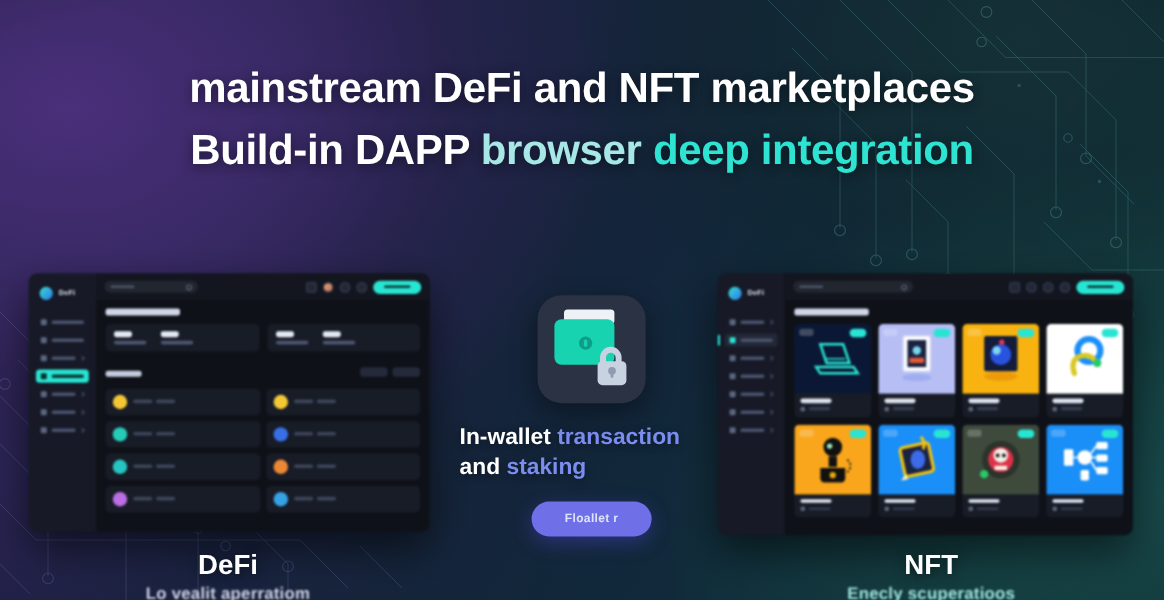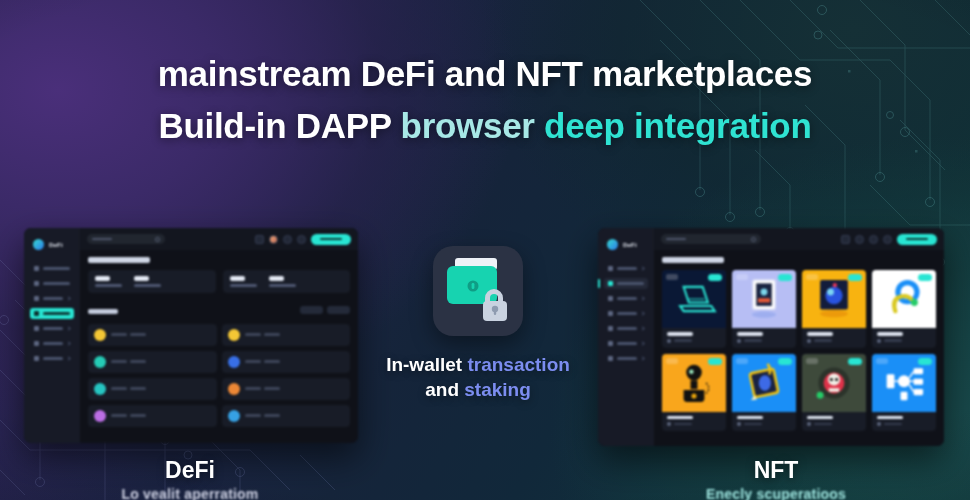--- a/index.html
+++ b/index.html
@@ -113,21 +113,21 @@
   .nart { height:58px; position:relative; display:flex; align-items:center; justify-content:center; }
   .nbadge { position:absolute; top:4px; right:4px; width:14px; height:7px; border-radius:4px; background:#2fe3d2; }
   .nbadge2 { position:absolute; top:4px; left:4px; width:12px; height:6px; border-radius:2px; background:rgba(255,255,255,0.22); }
   .nmeta { padding:4px 5px 5px 5px; }
   .nname { height:3.5px; width:26px; border-radius:2px; background:#dde3ee; margin-bottom:3px; }
   .npr { display:flex; align-items:center; gap:3px; }
   .npr i { width:4px; height:4px; border-radius:50%; background:#5b6symbol; background:#5b657d; display:block; }
   .npr span { height:2.5px; width:18px; border-radius:2px; background:#48506699; }
 
   
-  .center { position:absolute; left:368px; top:246px; width:220px; z-index:7; text-align:center; }
+  .center { position:absolute; left:383px; top:246px; width:220px; z-index:7; }
   .wicon {
     width:90px; height:90px; margin:0 auto; border-radius:20px;
     background:#2b3244; position:relative;
     box-shadow:0 8px 22px rgba(0,0,0,0.4);
   }
   .ctr-t { margin-top:16px; font-size:19px; font-weight:bold; line-height:1.32; text-shadow:0 2px 8px rgba(0,0,0,0.4); }
   .ctr-w { color:#ffffff; }
   .ctr-b { color:#7c8df0; }
   .pill {
     margin:16px auto 0 auto; width:100px; height:29px; border-radius:15px;
@@ -617,20 +617,23 @@
         <path d="M52 52 a9 9 0 0 1 18 0 v6 h-5 v-6 a4 4 0 0 0 -8 0 v6 h-5 z" fill="#c9d2e0"></path>
         <rect x="50" y="55" width="24" height="20" rx="4" fill="#c9d2e0"></rect>
         <circle cx="62" cy="63" r="3.2" fill="#8e9bb0"></circle>
         <rect x="60.8" y="63" width="2.4" height="6" rx="1.2" fill="#8e9bb0"></rect>
       </svg>
     </div>
     <div class="ctr-t">
       <span class="ctr-w">In-wallet </span><span class="ctr-b">transaction</span><br>
       <span class="ctr-w">and </span><span class="ctr-b">staking</span>
     </div>
+    <div class="pill">
+      <span class="pill-t">Floallet r</span>
+    </div>
   </div>
 
   <div class="cap cap-defi">
     <div class="cap-t">DeFi</div>
     <div class="cap-s cap-s-d">Lo vealit aperratiom</div>
   </div>
   <div class="cap cap-nft">
     <div class="cap-t">NFT</div>
     <div class="cap-s cap-s-n">Enecly scuperatioos</div>
   </div>

